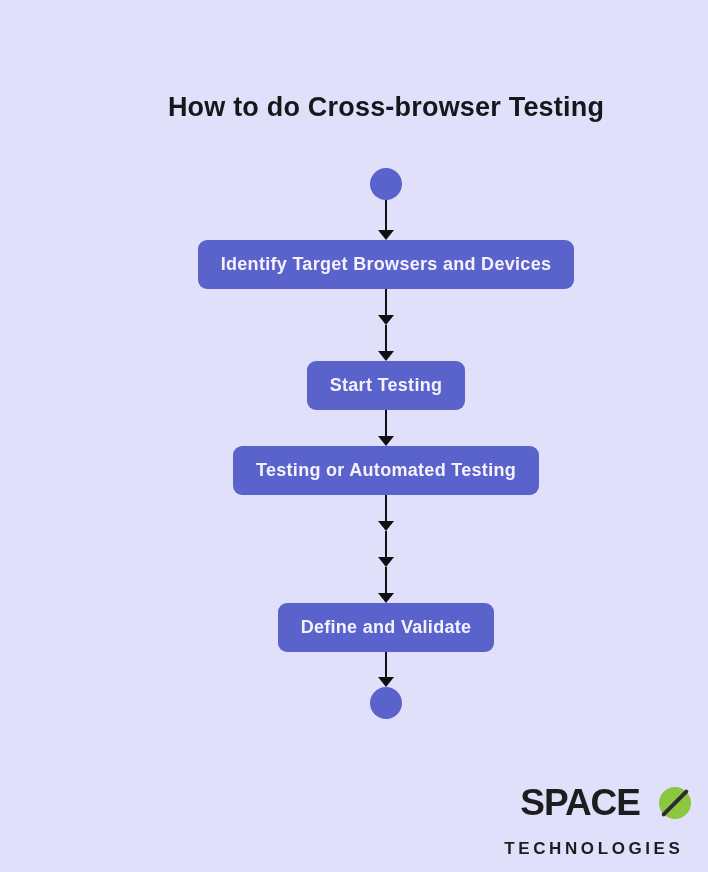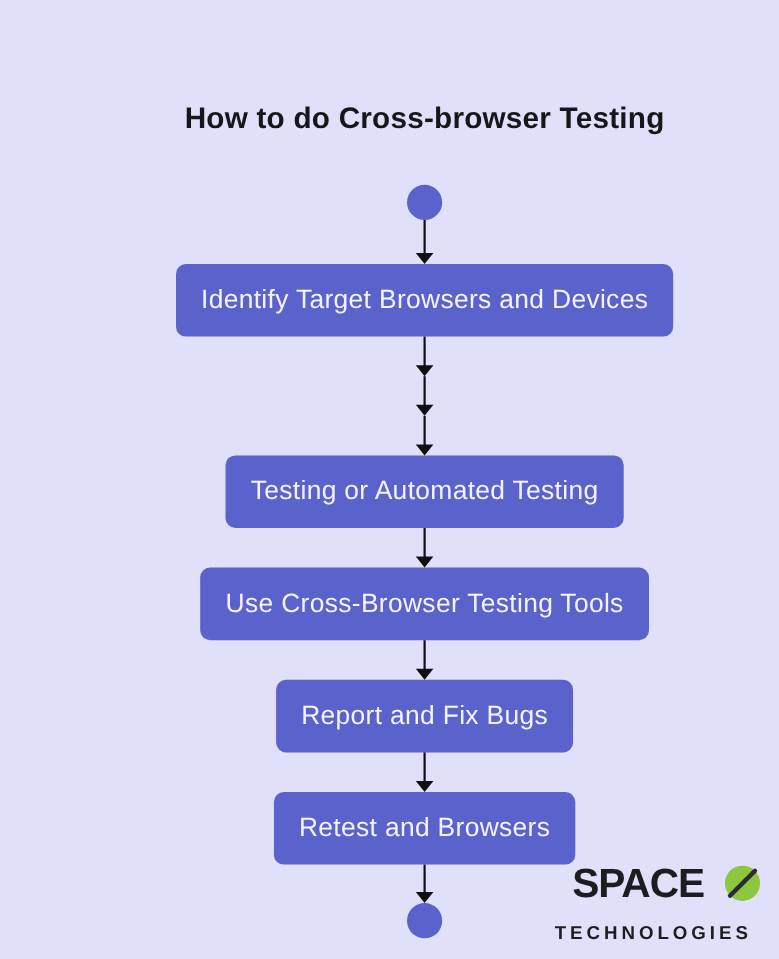--- a/index.html
+++ b/index.html
@@ -58,28 +58,28 @@
   .arrow::after{
     content:"";
     position:absolute;bottom:0;left:50%;
     transform:translateX(-50%);
     width:0;height:0;
     border-left:8px solid transparent;
     border-right:8px solid transparent;
     border-top:10px solid var(--arrow);
   }
   .step-box{
-    height:66px;
+    height:49px;
     display:inline-flex;align-items:center;justify-content:center;
     padding:0 23px;
     background:var(--accent);
     border-radius:9px;
     color:var(--box-text);
-    font-size:24px;
-    font-weight:400;
+    font-size:18px;
+    font-weight:700;
     letter-spacing:0.3px;
     white-space:nowrap;
     flex:0 0 auto;
   }
   .logo{
     position:absolute;
     right:17px;bottom:13px;
     display:flex;flex-direction:column;align-items:flex-start;
   }
   .logo-top{
@@ -126,32 +126,31 @@
   <h1 class="title">How to do Cross-browser Testing</h1>
 
   <div class="node-circle start-circle"></div>
 
   <div class="arrow h40"></div>
   <div class="step-box">Identify Target Browsers and Devices</div>
 
   <div class="arrow h36"></div>
 
   <div class="arrow h36"></div>
+  <div class="step-box">Start Testing</div>
 
   <div class="arrow h36"></div>
   <div class="step-box">Testing or Automated Testing</div>
 
   <div class="arrow h36"></div>
-  <div class="step-box">Use Cross-Browser Testing Tools</div>
 
   <div class="arrow h36"></div>
-  <div class="step-box">Report and Fix Bugs</div>
 
   <div class="arrow h36"></div>
-  <div class="step-box">Retest and Browsers</div>
+  <div class="step-box">Define and Validate</div>
 
   <div class="arrow h35"></div>
   <div class="node-circle"></div>
 
   <div class="logo">
     <div class="logo-top">
       <span class="logo-word">SPACE</span>
       <span class="logo-o"></span>
     </div>
     <span class="logo-sub">TECHNOLOGIES</span>

